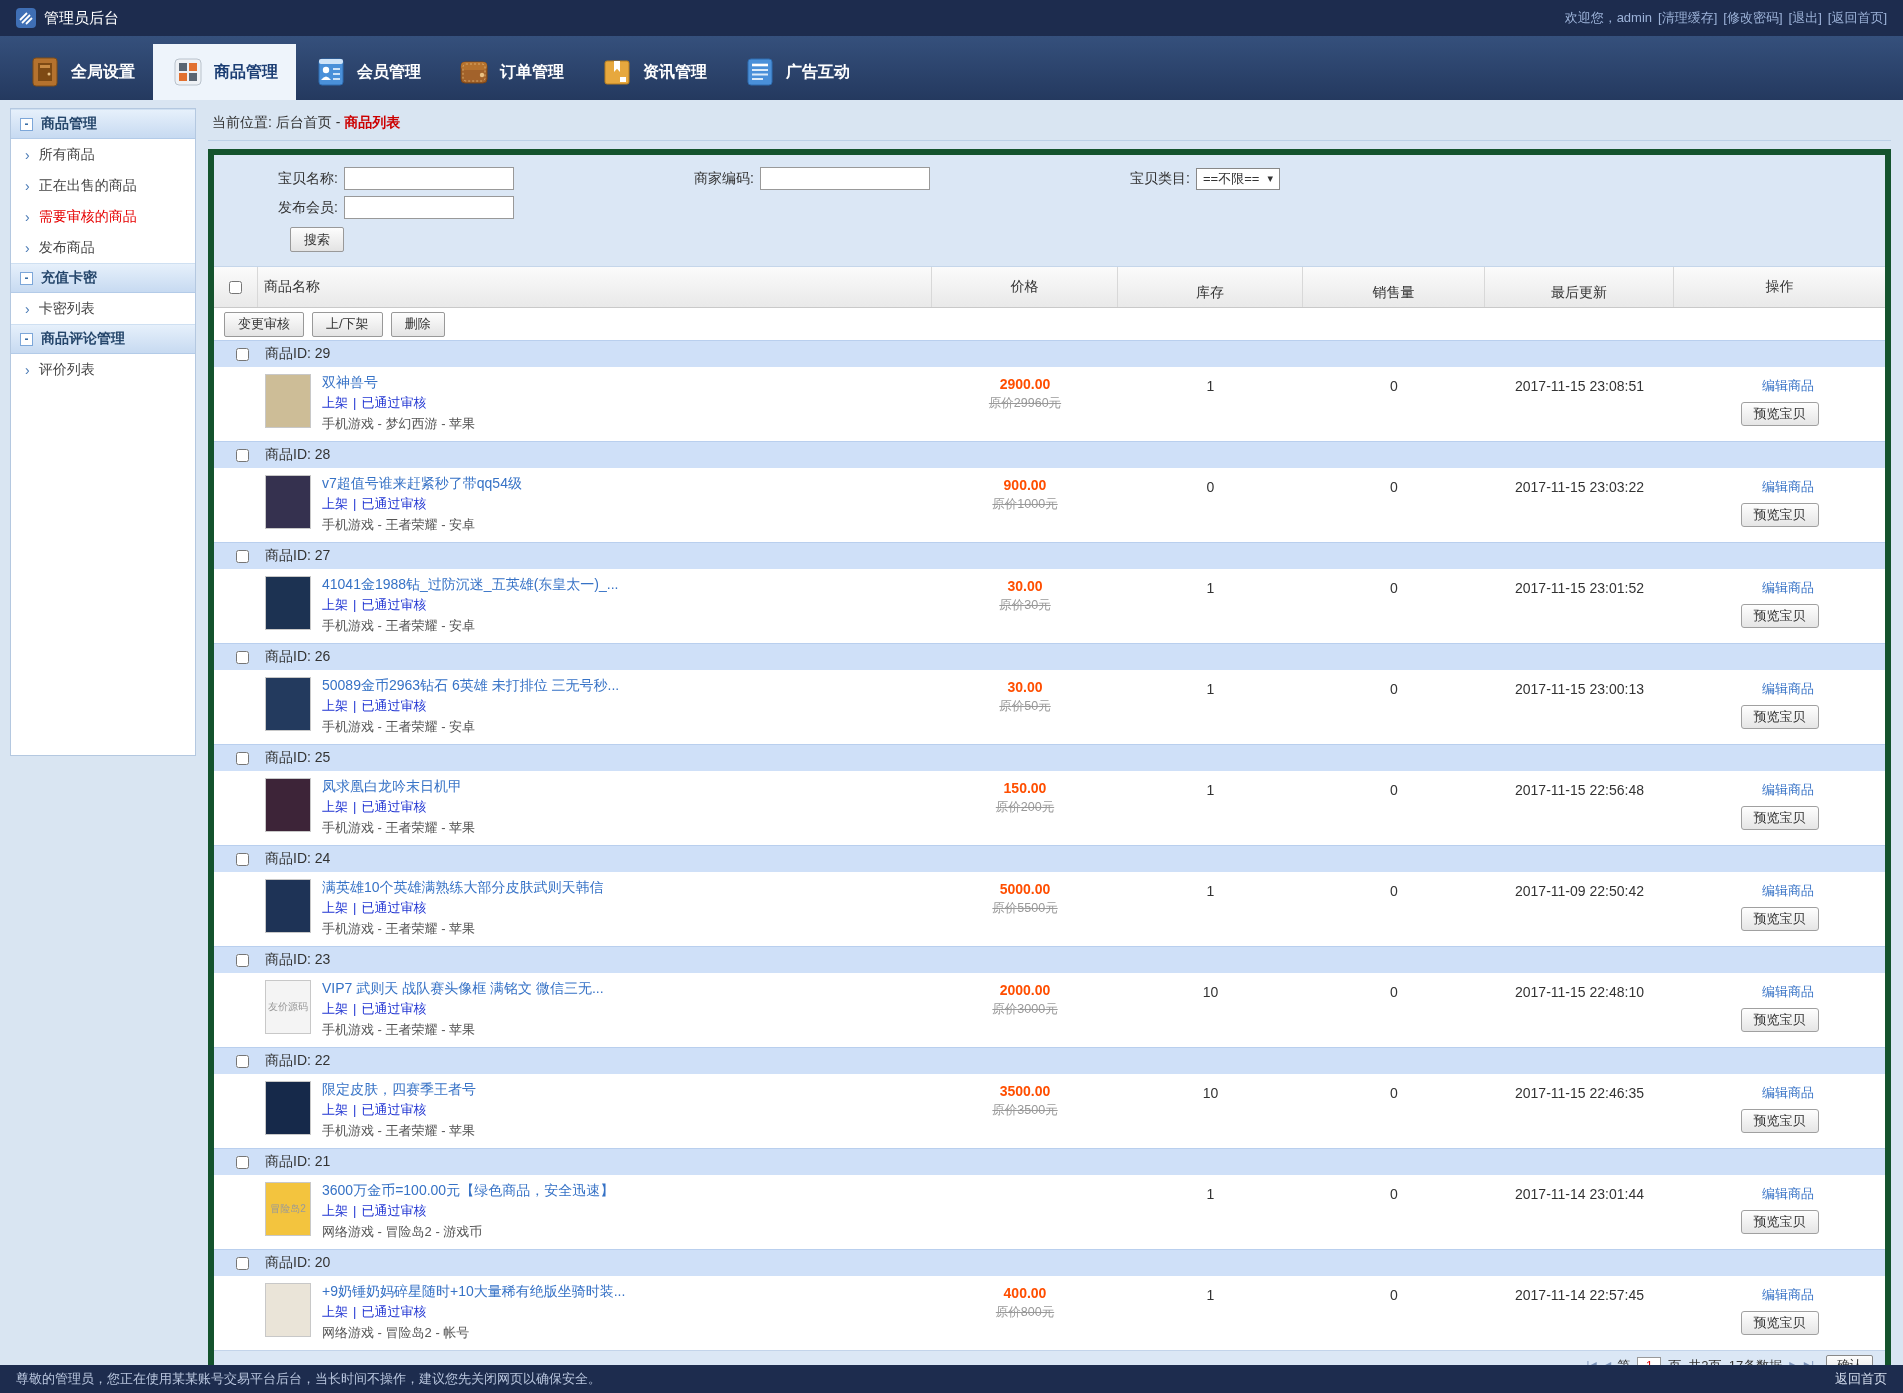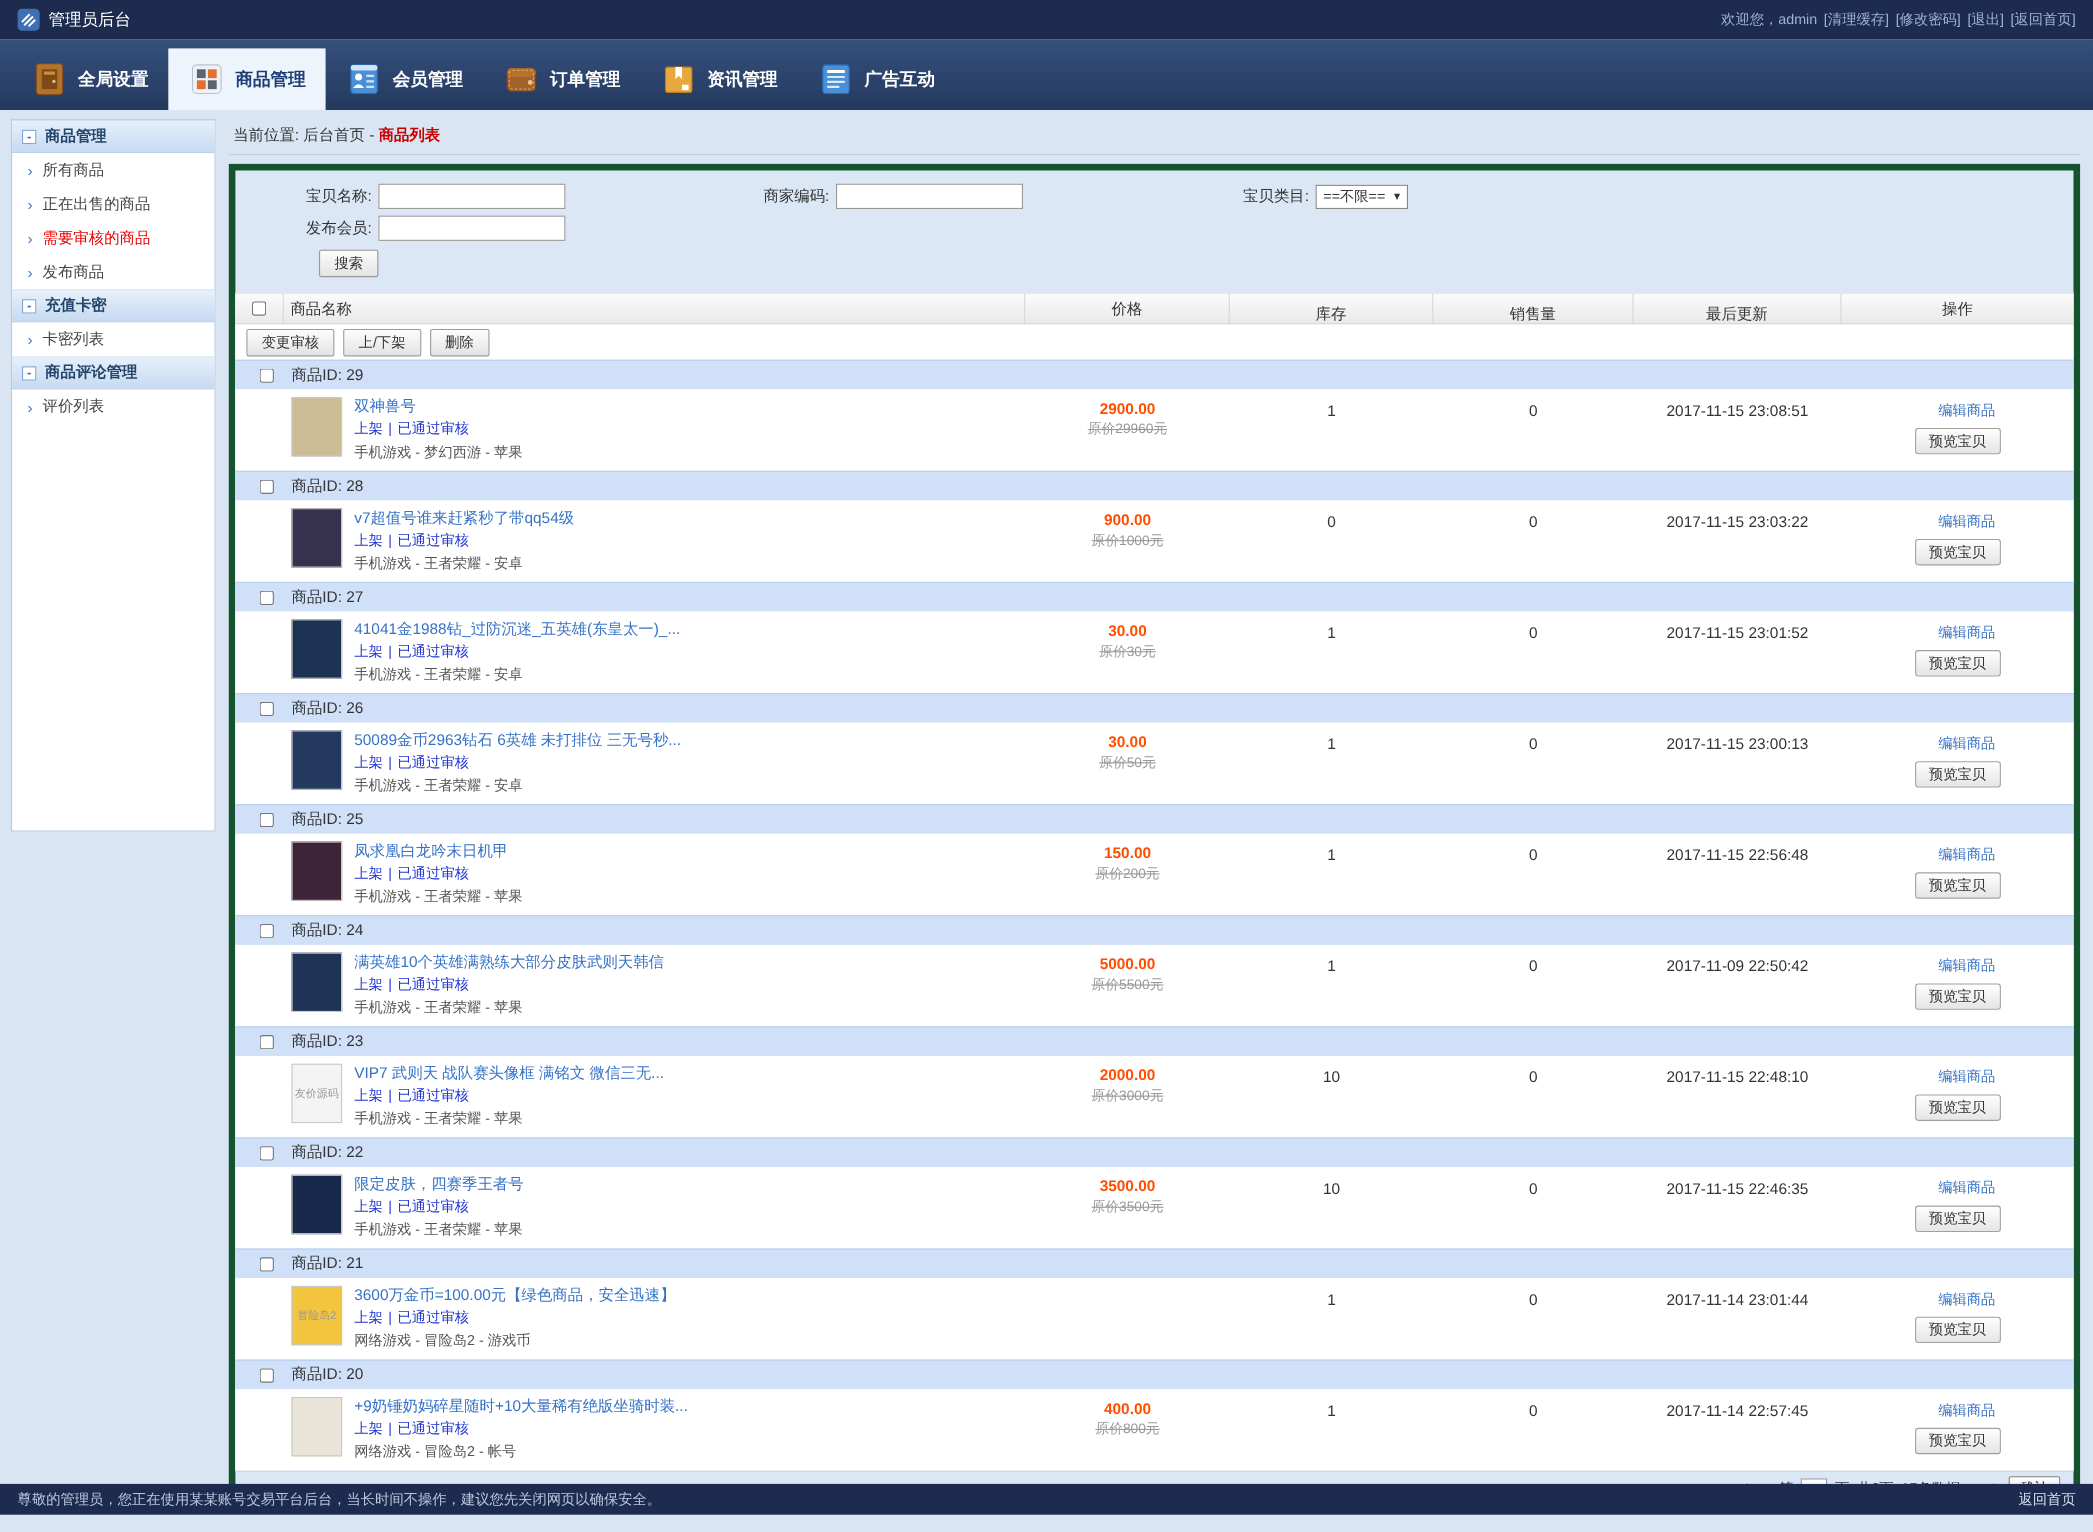--- a/index.html
+++ b/index.html
@@ -65,21 +65,21 @@
   
   .tablewrap { background:#fff; border-top:1px solid #c5d6ea; }
   .trow { display:flex; }
   .c-check { width:44px; display:flex; align-items:center; justify-content:center; flex:none; }
   .c-name  { flex:1; }
   .c-price { width:186px; flex:none; text-align:center; }
   .c-stock { width:185px; flex:none; text-align:center; }
   .c-sales { width:182px; flex:none; text-align:center; }
   .c-date  { width:189px; flex:none; text-align:center; }
   .c-ops   { width:211px; flex:none; text-align:center; }
-  .thead { height:28px; background:linear-gradient(#fbfbfb,#e9e9e9); border-bottom:1px solid #c9c9c9;
+  .thead { height:41px; background:linear-gradient(#fbfbfb,#e9e9e9); border-bottom:1px solid #c9c9c9;
            font-size:14px; color:#333; align-items:center; }
   .thead > div { border-right:1px solid #d8d8d8; height:100%; display:flex; align-items:center; justify-content:center; }
   .thead .c-name { justify-content:flex-start; padding-left:6px; }
   .thead .c-ops { border-right:none; }
   .btnrow { height:32px; display:flex; align-items:center; padding-left:10px; gap:8px; background:#fff; }
 
   .idbar { height:27px; background:#cfe0f8; border-top:1px solid #b9cfee; display:flex; align-items:center;
            font-size:14px; color:#333; }
   .idbar input { margin-left:22px; margin-right:16px; }
   .rcontent { height:74px; background:#fff; }
@@ -104,21 +104,21 @@
 
   
   .pager { height:30px; border-top:1px solid #c3d4ea; display:flex; align-items:center; justify-content:flex-end;
            padding-right:12px; font-size:13px; color:#333; gap:7px; }
   .pgarrow { color:#7d94ba; font-size:11px; cursor:pointer; letter-spacing:-1px; }
   .pginput { width:24px; height:17px; border:1px solid #999; text-align:center; color:#d00; font-size:12px; }
   .confirmbtn { height:21px; padding:0 10px; font-size:12.5px; background:linear-gradient(#fdfdfd,#e3e3e3);
                 border:1px solid #888; border-radius:2px; cursor:pointer; font-family:inherit; color:#333; margin-left:6px; }
 
   
-  .footer { position:absolute; left:0; bottom:16px; width:100%; height:28px; background:#1d2c4e;
+  .footer { position:absolute; left:0; bottom:0; width:100%; height:28px; background:#1d2c4e;
             display:flex; align-items:center; padding:0 16px; font-size:13px; color:#b9c6de; }
   .footer a { margin-left:auto; color:#d5deef; }
 </style>
 </head>
 <body>
 
 <div class="topbar">
   <span class="logo">
     <svg width="14" height="14" viewBox="0 0 14 14">
         <g stroke="#fff" stroke-width="1.8">

